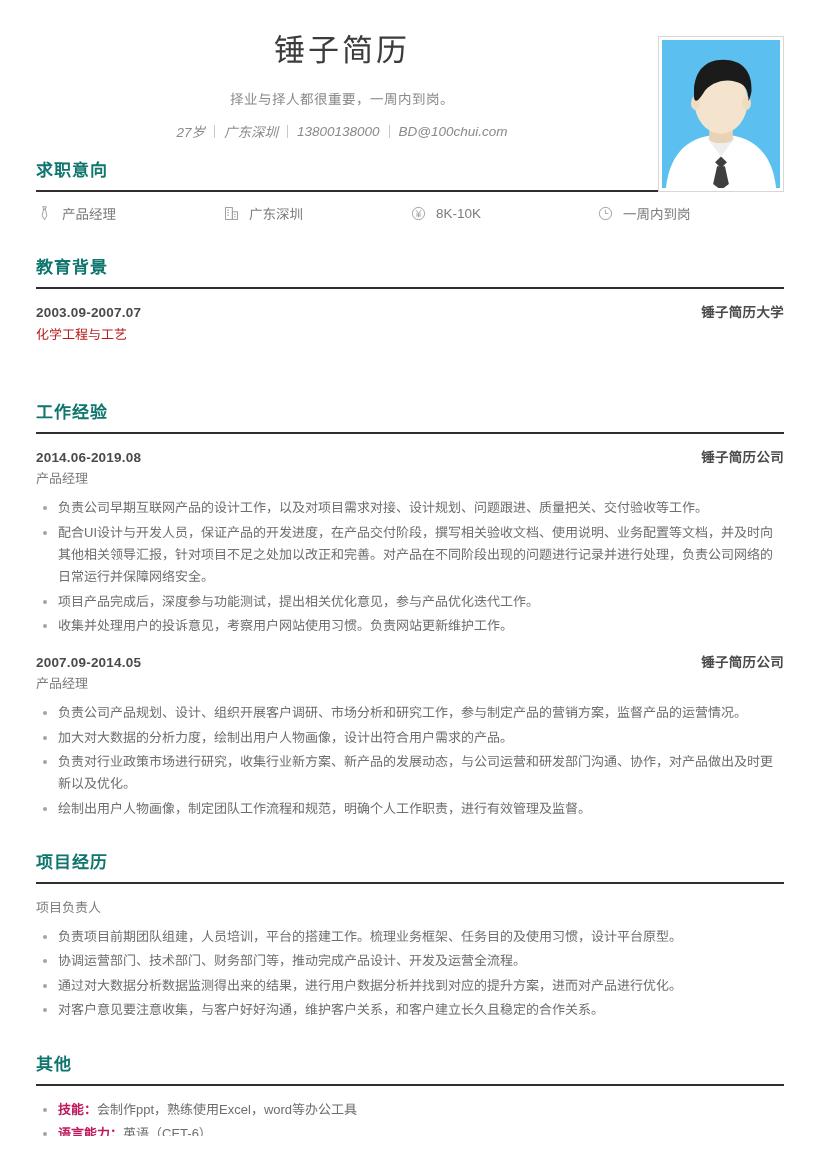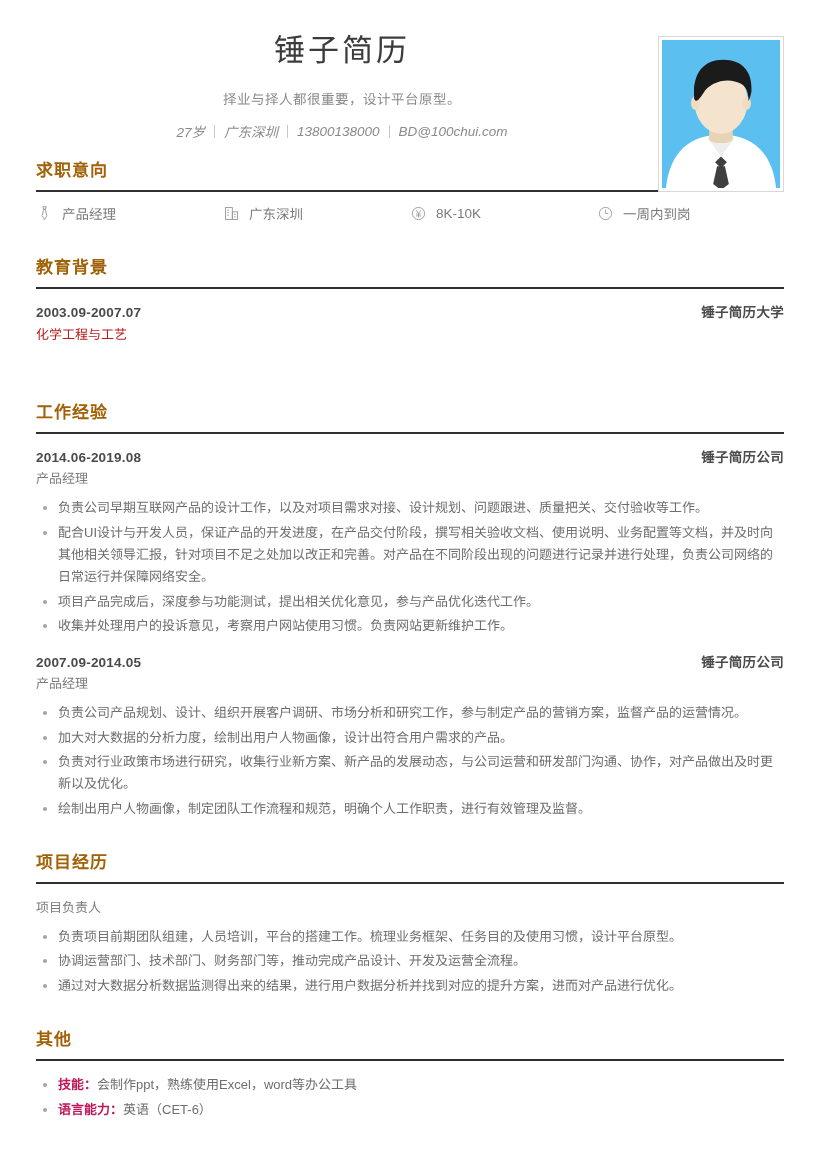--- a/index.html
+++ b/index.html
@@ -82,21 +82,21 @@
     width: 100%;
     height: 100%;
     display: block;
   }
 
   
   .section { margin-top: 6px; }
   .section-title {
     font-size: 17px;
     font-weight: bold;
-    color: #a16207;
+    color: #0f766e;
     letter-spacing: 1px;
     margin: 0 0 9px 0;
   }
   .section-rule {
     height: 2px;
     background: #2f2f2f;
     width: 100%;
     margin-bottom: 13px;
   }
 
@@ -180,21 +180,21 @@
   .gap-lg { height: 24px; }
 </style>
 </head>
 <body>
 
 <div class="page">
 
   <div class="header">
     <div class="header-text">
       <h1 class="name">锤子简历</h1>
-      <div class="tagline">择业与择人都很重要，设计平台原型。</div>
+      <div class="tagline">择业与择人都很重要，一周内到岗。</div>
       <div class="contact-line">
         <span class="contact-item">27岁</span>
         <span class="contact-sep"></span>
         <span class="contact-item">广东深圳</span>
         <span class="contact-sep"></span>
         <span class="contact-item">13800138000</span>
         <span class="contact-sep"></span>
         <span class="contact-item">BD@100chui.com</span>
       </div>
     </div>
@@ -330,20 +330,21 @@
   <div class="section">
     <h2 class="section-title">项目经历</h2>
     <div class="section-rule"></div>
 
     <div class="entry">
       <div class="entry-role">项目负责人</div>
       <ul class="bullets">
         <li>负责项目前期团队组建，人员培训，平台的搭建工作。梳理业务框架、任务目的及使用习惯，设计平台原型。</li>
         <li>协调运营部门、技术部门、财务部门等，推动完成产品设计、开发及运营全流程。</li>
         <li>通过对大数据分析数据监测得出来的结果，进行用户数据分析并找到对应的提升方案，进而对产品进行优化。</li>
+        <li>对客户意见要注意收集，与客户好好沟通，维护客户关系，和客户建立长久且稳定的合作关系。</li>
       </ul>
     </div>
   </div>
 
   <div class="gap-md"></div>
 
   <div class="section">
     <h2 class="section-title">其他</h2>
     <div class="section-rule"></div>
 

